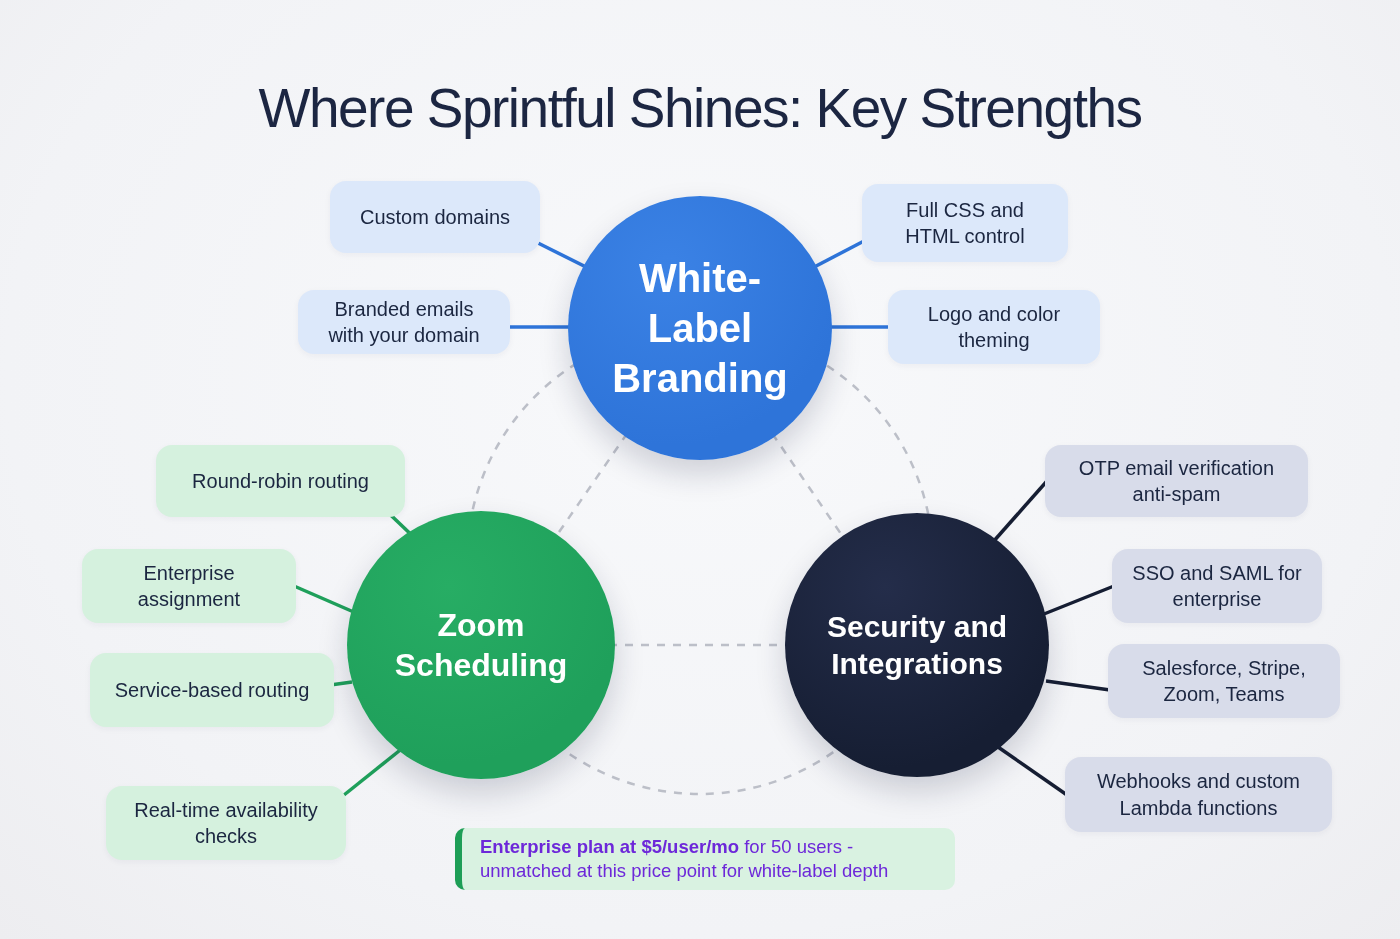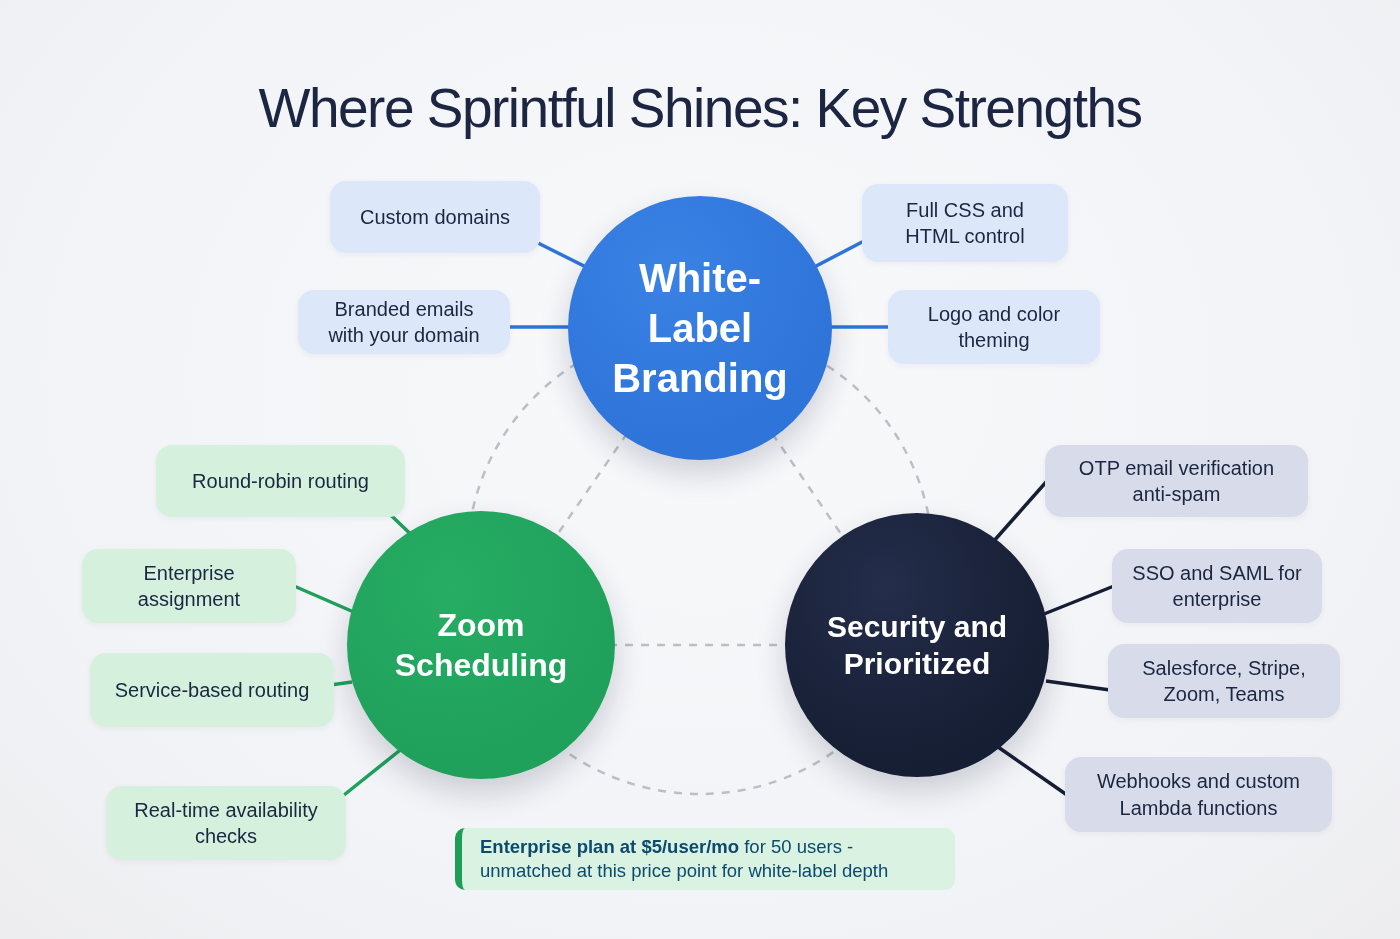--- a/index.html
+++ b/index.html
@@ -110,21 +110,21 @@
     left:455px; top:828px;
     width:500px; height:62px;
     z-index:3;
     background:var(--note_bg);
     border-left:7px solid var(--note_bar);
     border-radius:10px;
     box-sizing:border-box;
     display:flex;
     align-items:center;
     padding:6px 18px 6px 18px;
-    color:#0c4a6e;
+    color:#6d28d9;
     font-size:18.5px;
     line-height:1.3;
   }
   .note .b{font-weight:700;}
 </style>
 </head>
 <body>
 
 <div class="canvas">
 
@@ -159,21 +159,21 @@
     </g>
   </svg>
 
   <div class="hub" id="hub-branding">
     <div class="hub-label">White-Label Branding</div>
   </div>
   <div class="hub" id="hub-scheduling">
     <div class="hub-label">Zoom Scheduling</div>
   </div>
   <div class="hub" id="hub-security">
-    <div class="hub-label">Security and Prioritized</div>
+    <div class="hub-label">Security and Integrations</div>
   </div>
 
   <div class="callout blue" id="co-custom-domains">
     <span>Custom domains</span>
   </div>
   <div class="callout blue" id="co-full-css">
     <span>Full CSS and HTML control</span>
   </div>
   <div class="callout blue" id="co-branded-emails">
     <span>Branded emails with your domain</span>

